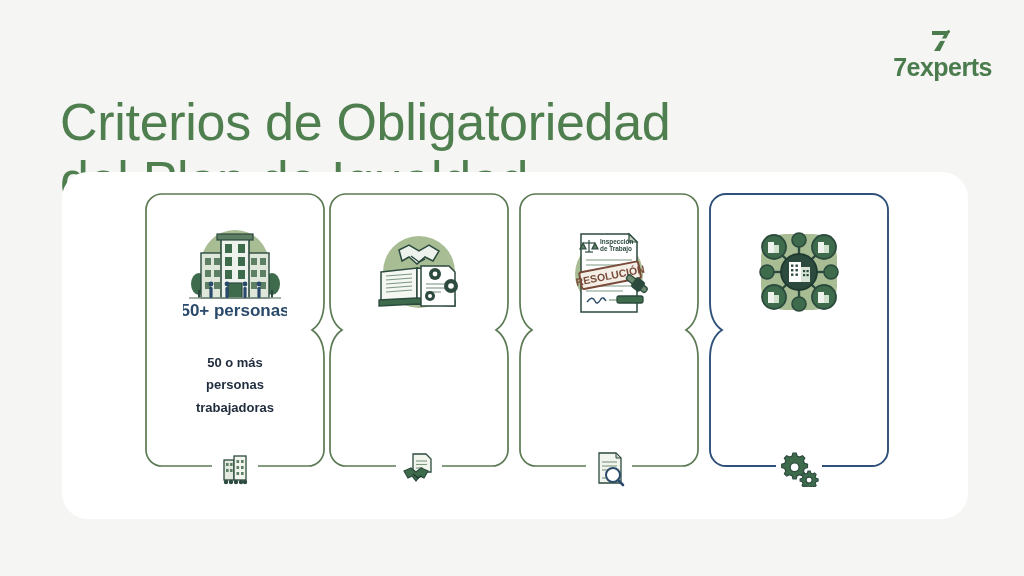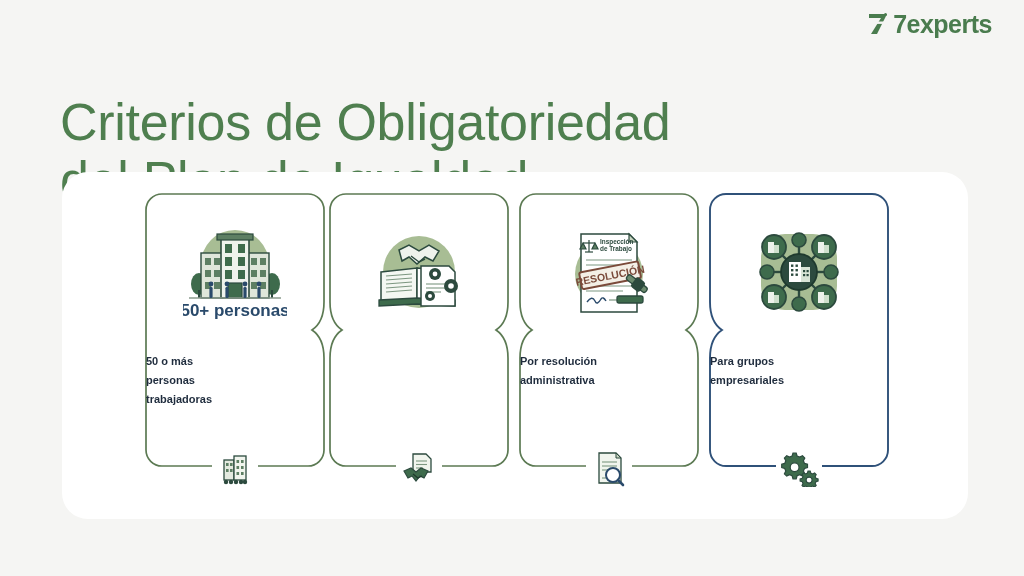--- a/index.html
+++ b/index.html
@@ -4,24 +4,25 @@
 <style>
   html,body{margin:0;padding:0;}
   body{
     width:1024px;height:576px;overflow:hidden;
     background:#f5f5f3;
     font-family:"Liberation Sans", sans-serif;
     position:relative;
   }
   
   .logo{
-    position:absolute; right:32px; top:10px;
-    display:flex; align-items:flex-start;
+    position:absolute; right:32px; top:27px;
+    display:flex; align-items:center;
     font-size:25px; font-weight:700; letter-spacing:-0.5px;
     color:#4a7c4e;
+    flex-direction:column;
   }
   .logo .seven{position:relative;display:inline-block;margin-right:1px;}
   .logo .seven svg{display:block;}
   .logo .word{color:#4a7c4e;}
 
   
   .title{
     position:absolute; left:60px; top:58px;
     font-size:52px; font-weight:400; line-height:1.12;
     color:#4f7f4f; letter-spacing:-0.3px;
@@ -52,22 +53,22 @@
   
   .illus{
     position:absolute; left:50%; top:26px; transform:translateX(-50%);
     width:104px; height:104px;
   }
   .illus svg{display:block;}
 
   
   .caption{
     position:absolute; left:0; right:0; top:158px;
-    text-align:left;
-    font-size:11px; font-weight:700; line-height:1.72;
+    text-align:center;
+    font-size:13px; font-weight:700; line-height:1.72;
     color:#1f2c3d;
     white-space:pre-line;
   }
 
   
   .foot-icon{
     position:absolute; left:50%; bottom:-26px; transform:translateX(-50%);
     width:46px; height:46px;
     background:#ffffff;
     display:flex; align-items:center; justify-content:center;
@@ -293,22 +294,20 @@
         <g>
           <rect x="60" y="76" width="26" height="7" rx="2" fill="#3e6b4c" stroke="#2c4a3e" stroke-width="1.3"></rect>
           <g transform="rotate(38 78 66)">
             <rect x="66" y="60" width="24" height="6" rx="2.5" fill="#6b8a6e" stroke="#2c4a3e" stroke-width="1.3"></rect>
             <rect x="74" y="57" width="11" height="12" rx="2.5" fill="#2c4a3e"></rect>
           </g>
         </g>
       </svg>
     </div>
 
-    <div class="caption">Por resolución
-administrativa</div>
 
     <div class="foot-icon">
       <svg width="34" height="36" viewBox="0 0 34 36">
         <path d="M7 2 H24 L29 7 V32 H7 Z" fill="#f1f5ee" stroke="#2c4a3e" stroke-width="1.3"></path>
         <path d="M24 2 L29 7 H24 Z" fill="#c9d6c2" stroke="#2c4a3e" stroke-width="1"></path>
         <g stroke="#7d9781" stroke-width="1.1">
           <line x1="10" y1="11" x2="25" y2="11"></line>
             <line x1="10" y1="15" x2="25" y2="15"></line>
           <line x1="10" y1="19" x2="18" y2="19"></line>
             <line x1="10" y1="27" x2="16" y2="27"></line>
@@ -375,22 +374,20 @@
           <rect x="44" y="53.5" width="2.4" height="2.4"></rect>
             <rect x="48.5" y="53.5" width="2.4" height="2.4"></rect>
           <rect x="56" y="50" width="2.2" height="2.2"></rect>
             <rect x="59.5" y="50" width="2.2" height="2.2"></rect>
           <rect x="56" y="54" width="2.2" height="2.2"></rect>
             <rect x="59.5" y="54" width="2.2" height="2.2"></rect>
         </g>
       </svg>
     </div>
 
-    <div class="caption">Para grupos
-empresariales</div>
 
     <div class="foot-icon">
       <svg width="40" height="36" viewBox="0 0 40 36">
         <g fill="#3e6b4c" stroke="#2c4a3e" stroke-width="1.2">
           <path d="M14 2 l3.2 0 l0.9 3 l2.6 1.1 l2.8 -1.4 l2.3 2.3 l-1.4 2.8 l1.1 2.6 l3 0.9 l0 3.2 l-3 0.9 l-1.1 2.6 l1.4 2.8 l-2.3 2.3 l-2.8 -1.4 l-2.6 1.1 l-0.9 3 l-3.2 0 l-0.9 -3 l-2.6 -1.1 l-2.8 1.4 l-2.3 -2.3 l1.4 -2.8 l-1.1 -2.6 l-3 -0.9 l0 -3.2 l3 -0.9 l1.1 -2.6 l-1.4 -2.8 l2.3 -2.3 l2.8 1.4 l2.6 -1.1 z"></path>
         </g>
         <circle cx="15.6" cy="16.2" r="4.4" fill="#ffffff" stroke="#2c4a3e" stroke-width="1.2"></circle>
         <g fill="#3e6b4c" stroke="#2c4a3e" stroke-width="1.1">
           <path d="M29 20 l2.2 0 l0.6 2.1 l1.8 0.8 l2 -1 l1.6 1.6 l-1 2 l0.8 1.8 l2.1 0.6 l0 2.2 l-2.1 0.6 l-0.8 1.8 l1 2 l-1.6 1.6 l-2 -1 l-1.8 0.8 l-0.6 2.1 l-2.2 0 l-0.6 -2.1 l-1.8 -0.8 l-2 1 l-1.6 -1.6 l1 -2 l-0.8 -1.8 l-2.1 -0.6 l0 -2.2 l2.1 -0.6 l0.8 -1.8 l-1 -2 l1.6 -1.6 l2 1 l1.8 -0.8 z"></path>
         </g>

